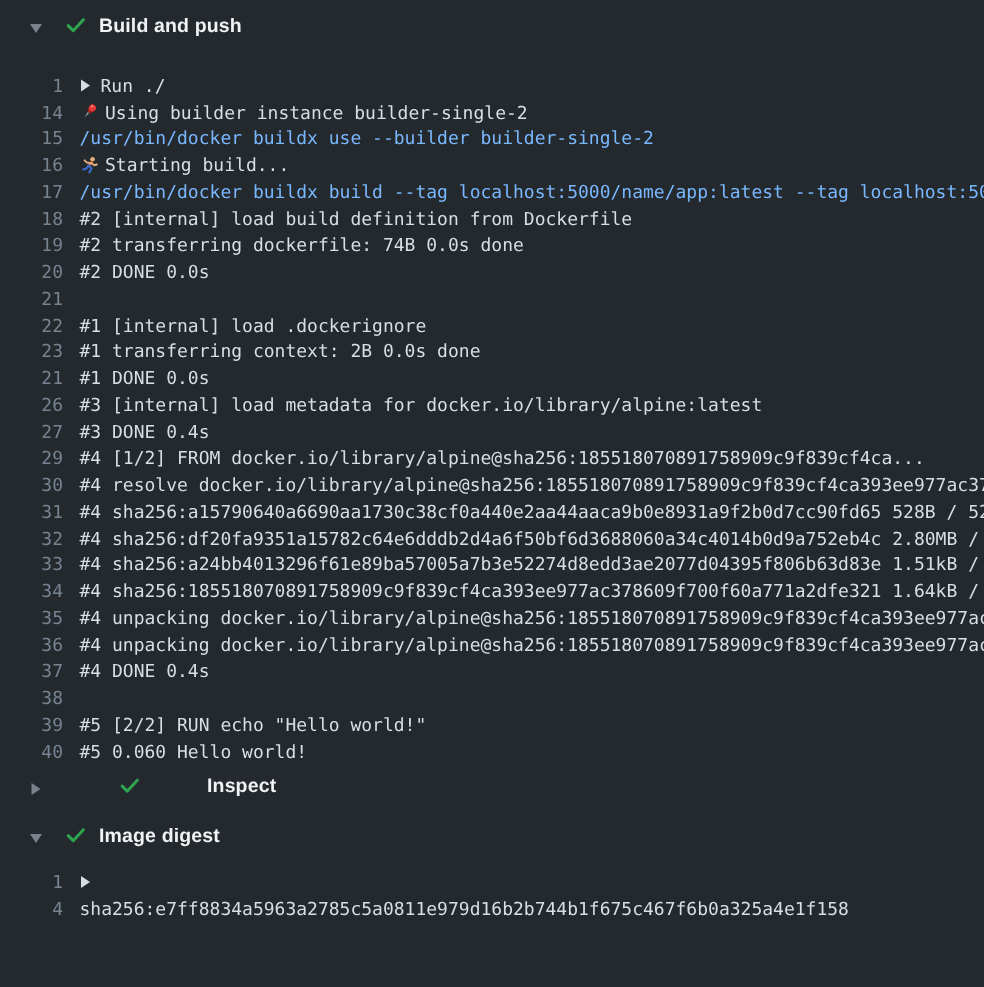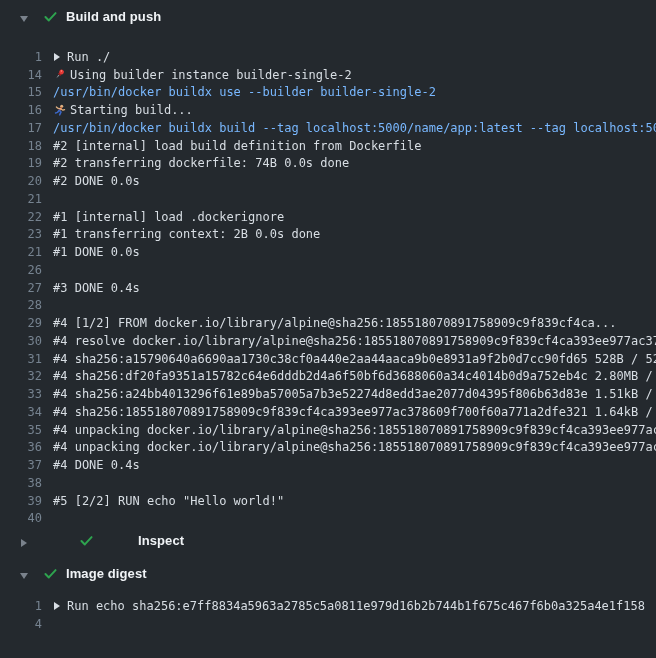--- a/index.html
+++ b/index.html
@@ -140,30 +140,27 @@
         <div class="log-line">
     <span class="line-num">23</span>
     <span class="line-text">#1 transferring context: 2B 0.0s done</span>
   </div>
         <div class="log-line">
     <span class="line-num">21</span>
     <span class="line-text">#1 DONE 0.0s</span>
   </div>
         <div class="log-line">
     <span class="line-num">26</span>
+    <span class="line-text">#3 [internal] load metadata for docker.io/library/alpine:latest</span>
   </div>
         <div class="log-line">
     <span class="line-num">27</span>
     <span class="line-text">#3 DONE 0.4s</span>
   </div>
         <div class="log-line">
-    <span class="line-num">28</span>
-    <span class="line-text"></span>
-  </div>
-        <div class="log-line">
     <span class="line-num">29</span>
     <span class="line-text">#4 [1/2] FROM docker.io/library/alpine@sha256:185518070891758909c9f839cf4ca...</span>
   </div>
         <div class="log-line">
     <span class="line-num">30</span>
     <span class="line-text">#4 resolve docker.io/library/alpine@sha256:185518070891758909c9f839cf4ca393ee977ac378</span>
   </div>
         <div class="log-line">
     <span class="line-num">31</span>
     <span class="line-text">#4 sha256:a15790640a6690aa1730c38cf0a440e2aa44aaca9b0e8931a9f2b0d7cc90fd65 528B / 528B</span>
@@ -195,20 +192,21 @@
         <div class="log-line">
     <span class="line-num">38</span>
     <span class="line-text"></span>
   </div>
         <div class="log-line">
     <span class="line-num">39</span>
     <span class="line-text">#5 [2/2] RUN echo "Hello world!"</span>
   </div>
         <div class="log-line">
     <span class="line-num">40</span>
+    <span class="line-text">#5 0.060 Hello world!</span>
   </div>
       </div>
   </section>
     <section class="log-section">
     <div class="section-header">
       <span class="chev-box">
         <span class="chevron right"></span>
       </span>
       <svg class="check-svg" width="15" height="15" viewBox="0 0 16 16">
         <path d="M2.6 8.6 L6.2 12.2 L13.4 4.4" fill="none" stroke="#2ea44f" stroke-width="2.1" stroke-linecap="round" stroke-linejoin="round"></path>
@@ -223,20 +221,21 @@
         <span class="chevron down"></span>
       </span>
       <svg class="check-svg" width="15" height="15" viewBox="0 0 16 16">
         <path d="M2.6 8.6 L6.2 12.2 L13.4 4.4" fill="none" stroke="#2ea44f" stroke-width="2.1" stroke-linecap="round" stroke-linejoin="round"></path>
       </svg>
       <span class="section-title">Image digest</span>
     </div>
     <div class="log-lines">
         <div class="log-line has-icon">
     <span class="line-num">1</span>
-    <span class="run-arrow"></span><span class="line-text">Run echo sha256:e7ff8834a5963a2785c5a0811e979d16b2b744b1f675c467f6b0a325a4e1f158</span>
+    <span class="run-arrow"></span>
   </div>
         <div class="log-line">
     <span class="line-num">4</span>
+    <span class="line-text">sha256:e7ff8834a5963a2785c5a0811e979d16b2b744b1f675c467f6b0a325a4e1f158</span>
   </div>
       </div>
   </section>
   </div>
 
 </body></html>

